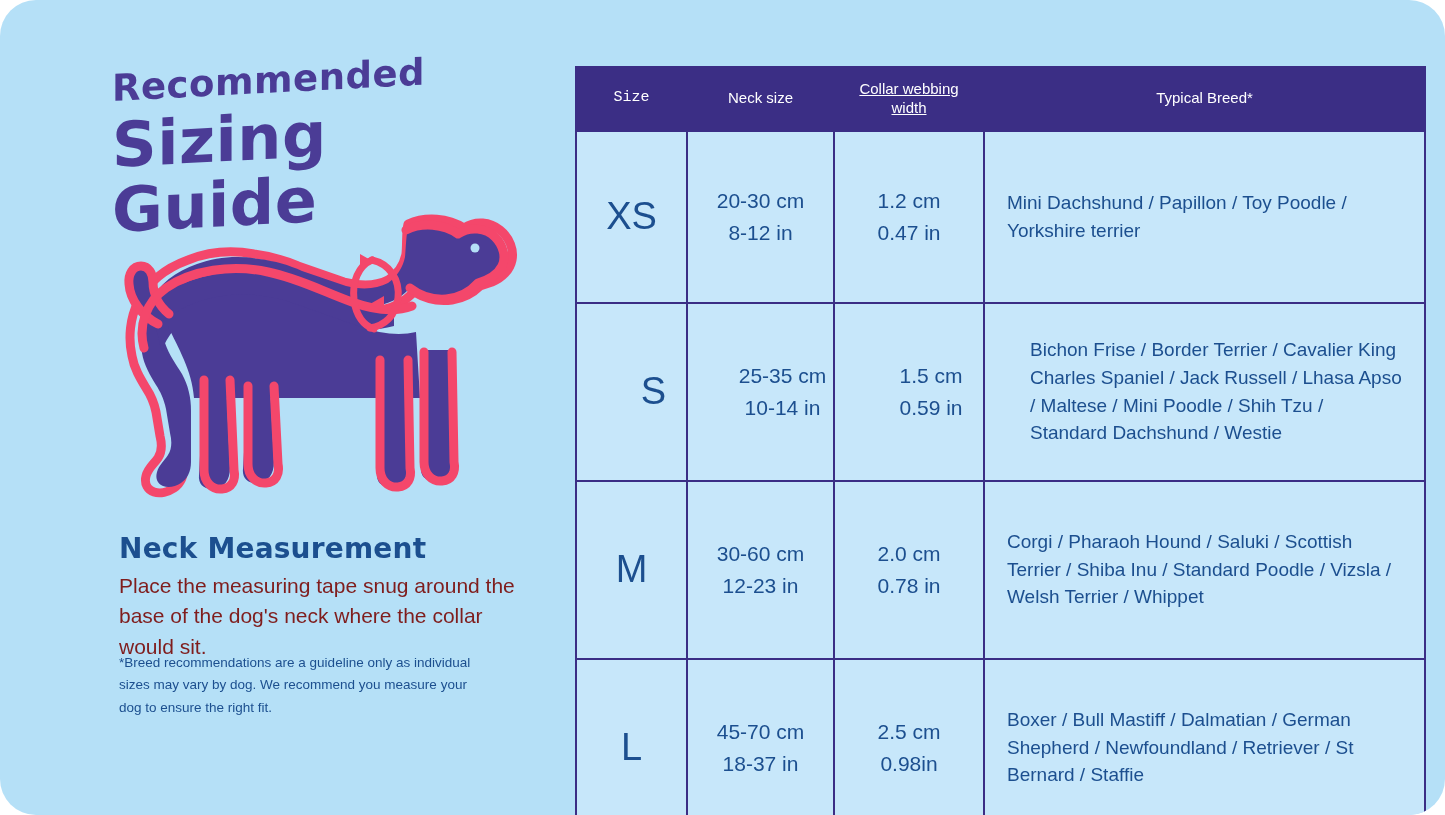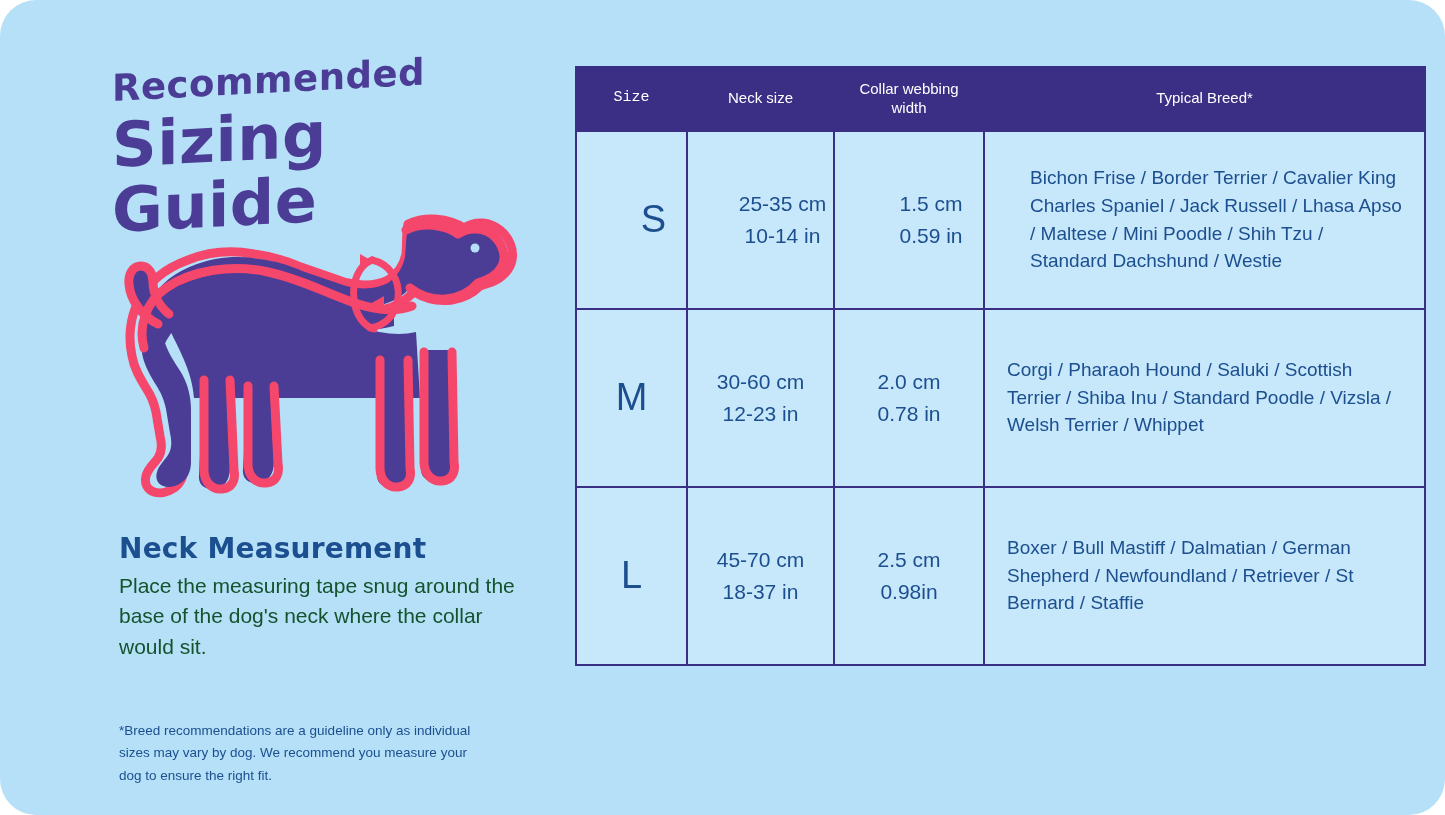--- a/index.html
+++ b/index.html
@@ -79,27 +79,27 @@
     letter-spacing: 0.2px;
   }
 
   #neck-body {
     position: absolute;
     left: 119px;
     top: 571px;
     width: 405px;
     font-size: 21px;
     line-height: 1.45;
-    color: #14532d;
+    color: #7f1d1d;
   }
 
   #footnote {
     position: absolute;
     left: 119px;
-    top: 720px;
+    top: 652px;
     width: 360px;
     font-size: 13.5px;
     line-height: 1.65;
     color: #1c4f8f;
   }
 
   
   #table-wrap {
     position: absolute;
     left: 575px;
@@ -143,21 +143,21 @@
   }
   td.neck-cell { width: 133px; }
   td.width-cell { width: 136px; }
   td.breed-cell {
     font-size: 19px;
     line-height: 1.45;
     padding: 10px 22px;
   }
   .col-size { width: 97px; font-family: Liberation Mono, monospace; }
   .col-neck { width: 133px; }
-  .col-width { width: 136px; }
+  .col-width { width: 136px; text-decoration: underline; }
   .col-breed { width: 427px; margin-top: 25px; }
 
   .row-xs td { height: 150px; }
   .row-s td { height: 156px; padding-left: 45px; }
   .row-m td { height: 156px; }
   .row-l td { height: 156px; }
 </style>
 </head>
 <body>
 
@@ -297,20 +297,32 @@
     <table class="sizing">
       <thead>
         <tr>
           <th class="col-size">Size</th>
           <th class="col-neck">Neck size</th>
           <th class="col-width">Collar webbing width</th>
           <th class="col-breed">Typical Breed*</th>
         </tr>
       </thead>
       <tbody>
+        <tr class="row-xs">
+          <td class="size-cell">XS</td>
+          <td class="neck-cell">
+            <div>20-30 cm</div>
+            <div>8-12 in</div>
+          </td>
+          <td class="width-cell">
+            <div>1.2 cm</div>
+            <div>0.47 in</div>
+          </td>
+          <td class="breed-cell">Mini Dachshund / Papillon / Toy Poodle / Yorkshire terrier</td>
+        </tr>
         <tr class="row-s">
           <td class="size-cell">S</td>
           <td class="neck-cell">
             <div>25-35 cm</div>
             <div>10-14 in</div>
           </td>
           <td class="width-cell">
             <div>1.5 cm</div>
             <div>0.59 in</div>
           </td>

